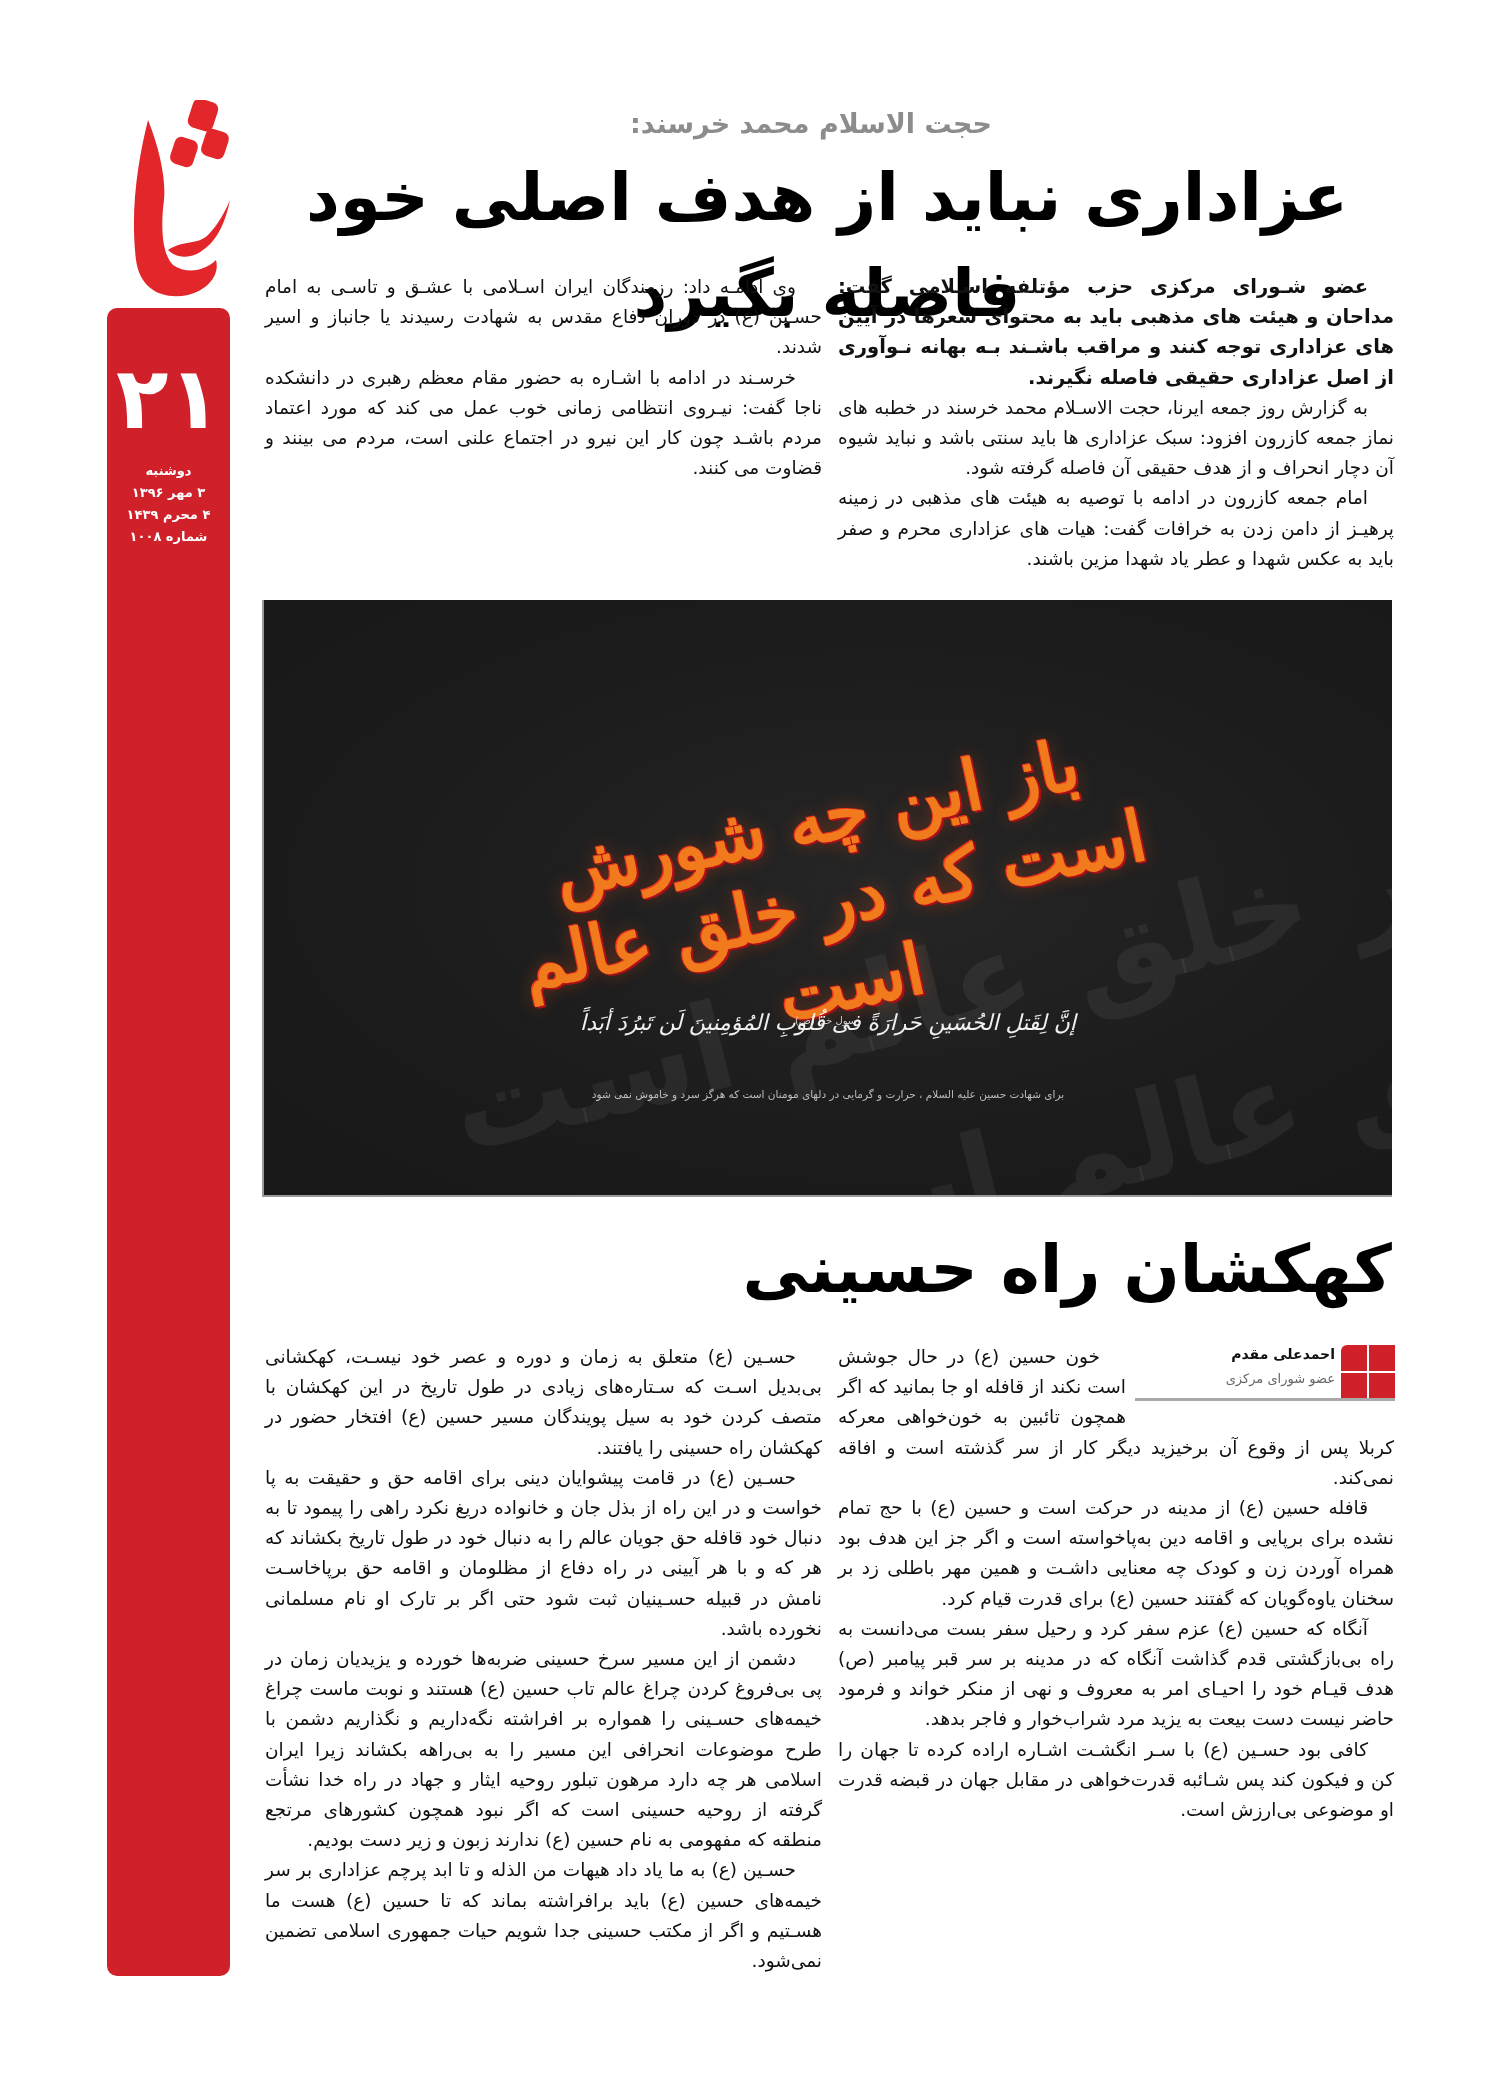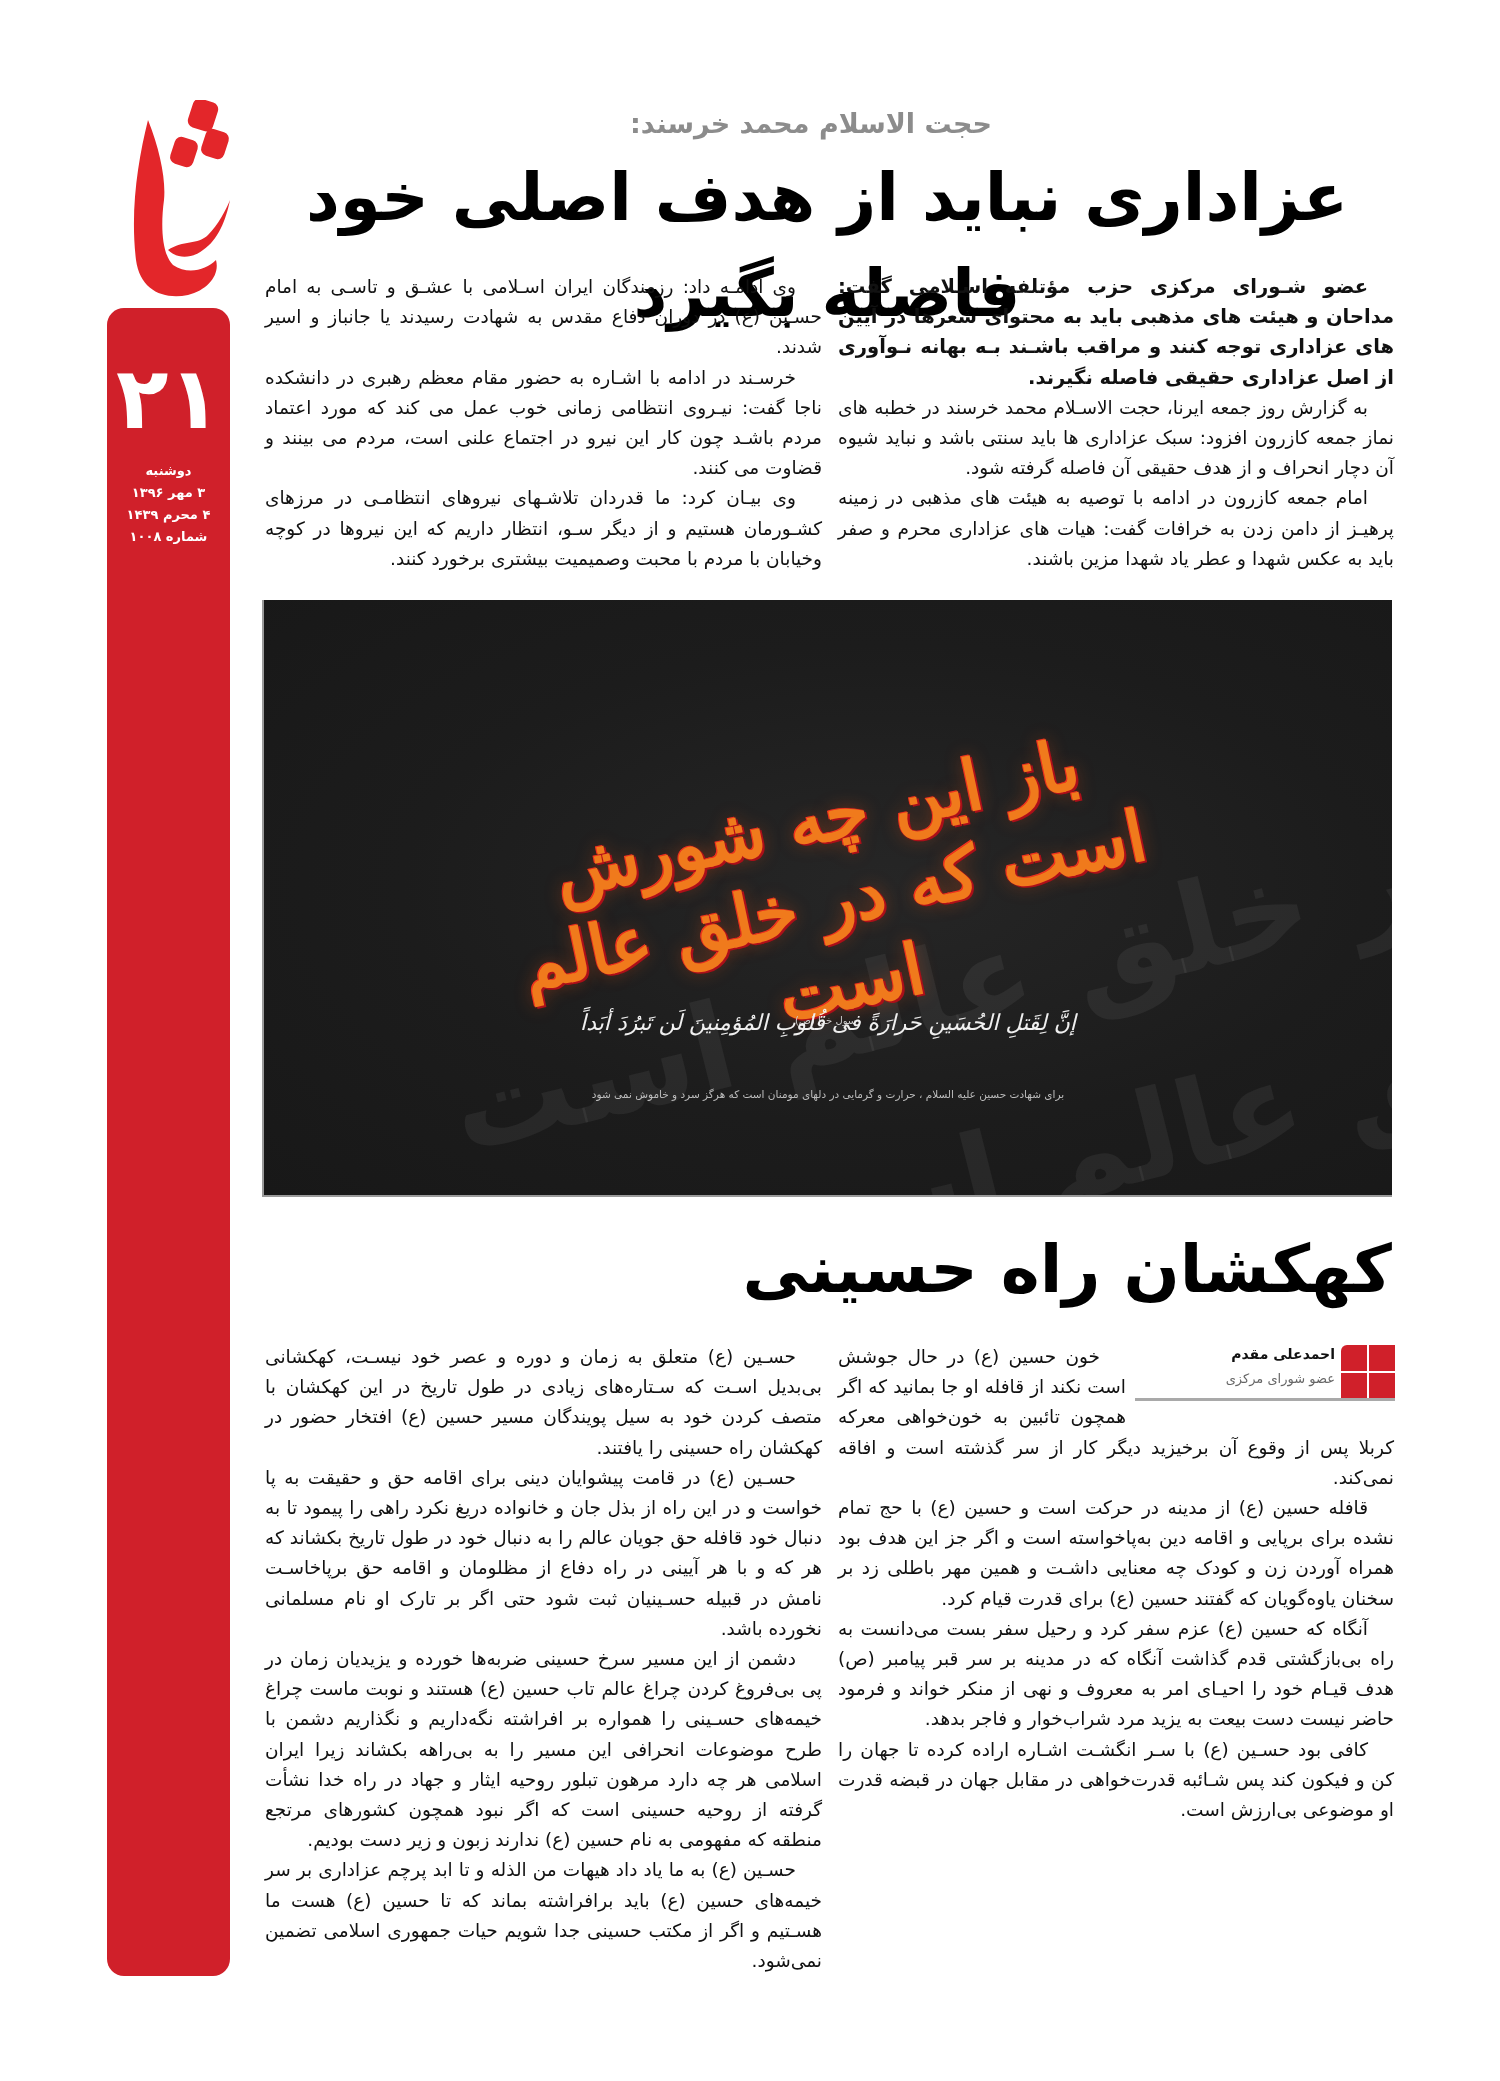--- a/index.html
+++ b/index.html
@@ -10,21 +10,21 @@
   .abs { position: absolute; }
 
   
   .logo {
     left: 108px; top: 100px; width: 125px; height: 205px;
     display: flex; align-items: center; justify-content: center;
   }
   .logo svg { width: 125px; height: 205px; }
   .redbar {
     left: 107px; top: 308px; width: 123px; height: 1668px;
-    background: #d0202a; border-radius: 17px;
+    background: #d0202a; border-radius: 10px;
   }
   .page-num {
     position: absolute; left: 0; right: 0; top: 50px; text-align: center;
     color: #fff; font-weight: bold; font-size: 86px; line-height: 80px;
     font-family: "DejaVu Sans", sans-serif; direction: rtl;
   }
   .dateline {
     position: absolute; left: 0; right: 0; text-align: center; color: #fff;
     font-weight: bold; font-size: 13px; line-height: 21px; direction: rtl;
   }
@@ -129,21 +129,20 @@
 <h1 class="abs headline" style="margin:0">عزاداری نباید از هدف اصلی خود فاصله بگیرد</h1>
 
 <div class="abs col col1-right">
   <p class="lead">عضو شـورای مرکزی حزب مؤتلفه اسـلامی گفت: مداحان و هیئت های مذهبی باید به محتوای شعرها در آیین های عزاداری توجه کنند و مراقب باشـند بـه بهانه نـوآوری از اصل عزاداری حقیقی فاصله نگیرند.</p>
   <p>به گزارش روز جمعه ایرنا، حجت الاسـلام محمد خرسند در خطبه های نماز جمعه کازرون افزود: سبک عزاداری ها باید سنتی باشد و نباید شیوه آن دچار انحراف و از هدف حقیقی آن فاصله گرفته شود.</p>
   <p>امام جمعه کازرون در ادامه با توصیه به هیئت های مذهبی در زمینه پرهیـز از دامن زدن به خرافات گفت: هیات های عزاداری محرم و صفر باید به عکس شهدا و عطر یاد شهدا مزین باشند.</p>
 </div>
 <div class="abs col col1-left">
   <p>وی ادامـه داد: رزمندگان ایران اسـلامی با عشـق و تاسـی به امام حسـین (ع) در دوران دفاع مقدس به شهادت رسیدند یا جانباز و اسیر شدند.</p>
   <p>خرسـند در ادامه با اشـاره به حضور مقام معظم رهبری در دانشکده ناجا گفت: نیـروی انتظامی زمانی خوب عمل می کند که مورد اعتماد مردم باشـد چون کار این نیرو در اجتماع علنی است، مردم می بینند و قضاوت می کنند.</p>
-  <p>وی بیـان کرد: ما قدردان تلاشـهای نیروهای انتظامـی در مرزهای کشـورمان هستیم و از دیگر سـو، انتظار داریم که این نیروها در کوچه وخیابان با مردم با محبت وصمیمیت بیشتری برخورد کنند.</p>
 </div>
 
 <div class="abs photo">
   <div class="ghost" style="left:150px; top:120px">باز این چه شورش است که در خلق عالم است</div>
   <div class="ghost" style="left:420px; top:250px">باز این چه شورش است که در خلق عالم است</div>
   <div class="calli">باز این چه شورش است که در خلق عالم است</div>
   <div class="hadith-src">رسول خدا (ص)</div>
   <div class="hadith">إنَّ لِقَتلِ الحُسَینِ حَرارَةً فی قُلوبِ المُؤمِنینَ لَن تَبرُدَ أبَداً</div>
   <div class="hadith-fa">برای شهادت حسین علیه السلام ، حرارت و گرمایی در دلهای مومنان است که هرگز سرد و خاموش نمی شود</div>
 </div>

